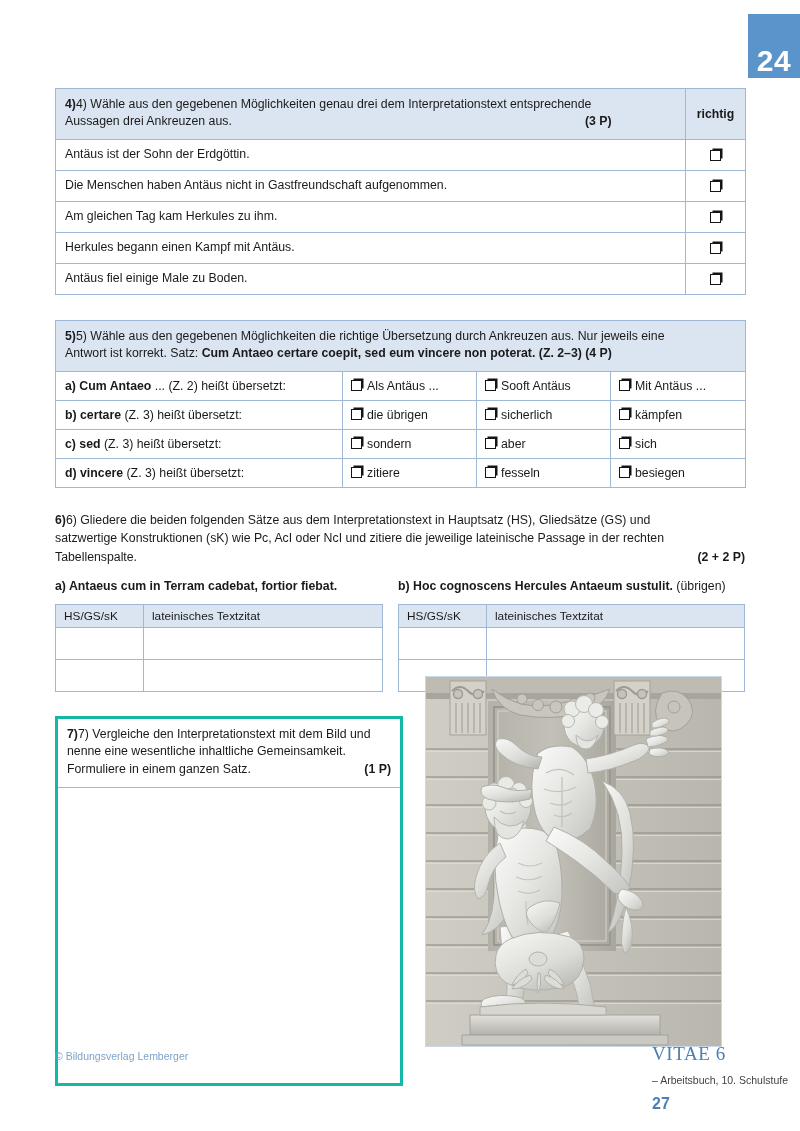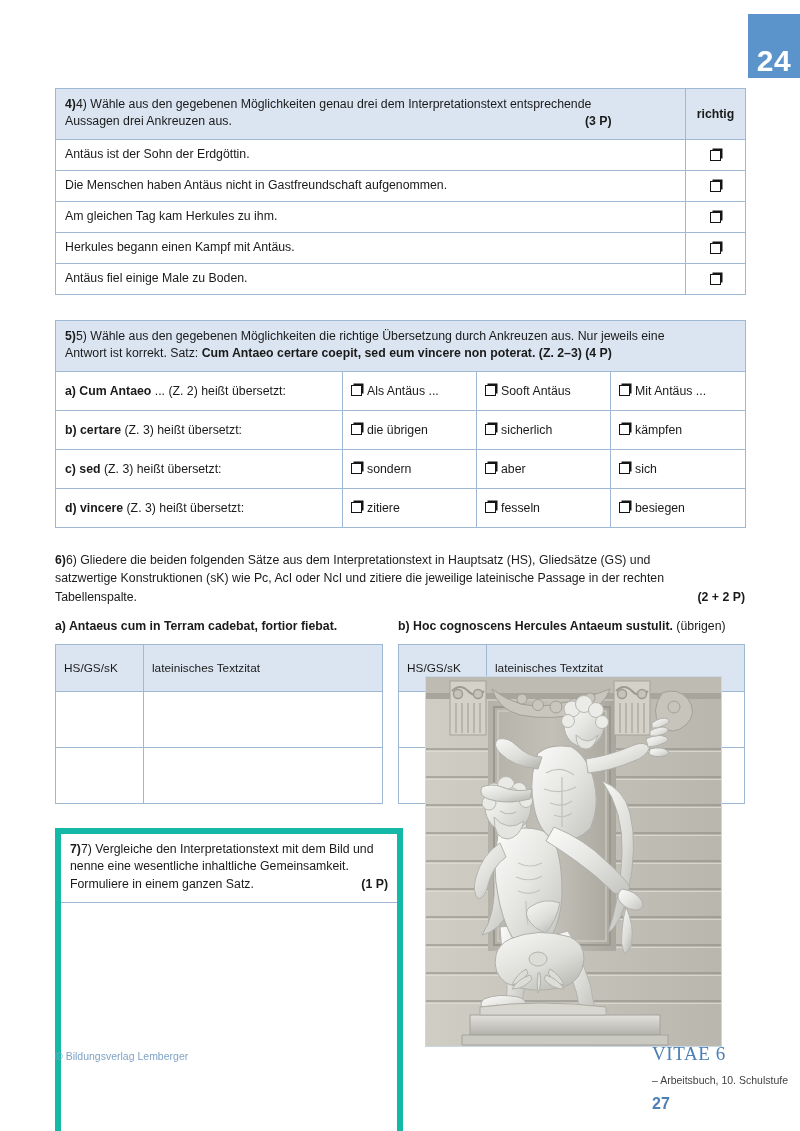--- a/index.html
+++ b/index.html
@@ -101,46 +101,46 @@
     font-size: 12.3px;
     line-height: 1.42;
   }
   .t5 td {
     font-size: 12.3px;
   }
   .t5 .prompt {
     padding: 7px 9px;
   }
   .t5 .opt {
-    padding: 12px 8px;
+    padding: 2px 8px;
     white-space: nowrap;
   }
 
   
   .t6 {
     border-collapse: collapse;
     table-layout: fixed;
   }
   .t6 td, .t6 th {
     border: 1px solid #9fb8d4;
     font-size: 11.8px;
     font-weight: normal;
     text-align: left;
-    padding: 16px 8px;
+    padding: 4px 8px;
   }
   .t6 .head {
     background: #dbe5f1;
   }
   .t6 .blank {
     height: 23px;
   }
 
   
   .t7 {
-    border: 6px solid #14b8a6;
+    border: 3px solid #14b8a6;
     box-sizing: border-box;
   }
   .t7-prompt {
     border-bottom: 1px solid #9fb8d4;
     padding: 7px 9px 8px 9px;
     font-size: 12.3px;
     line-height: 1.45;
   }
 
   

